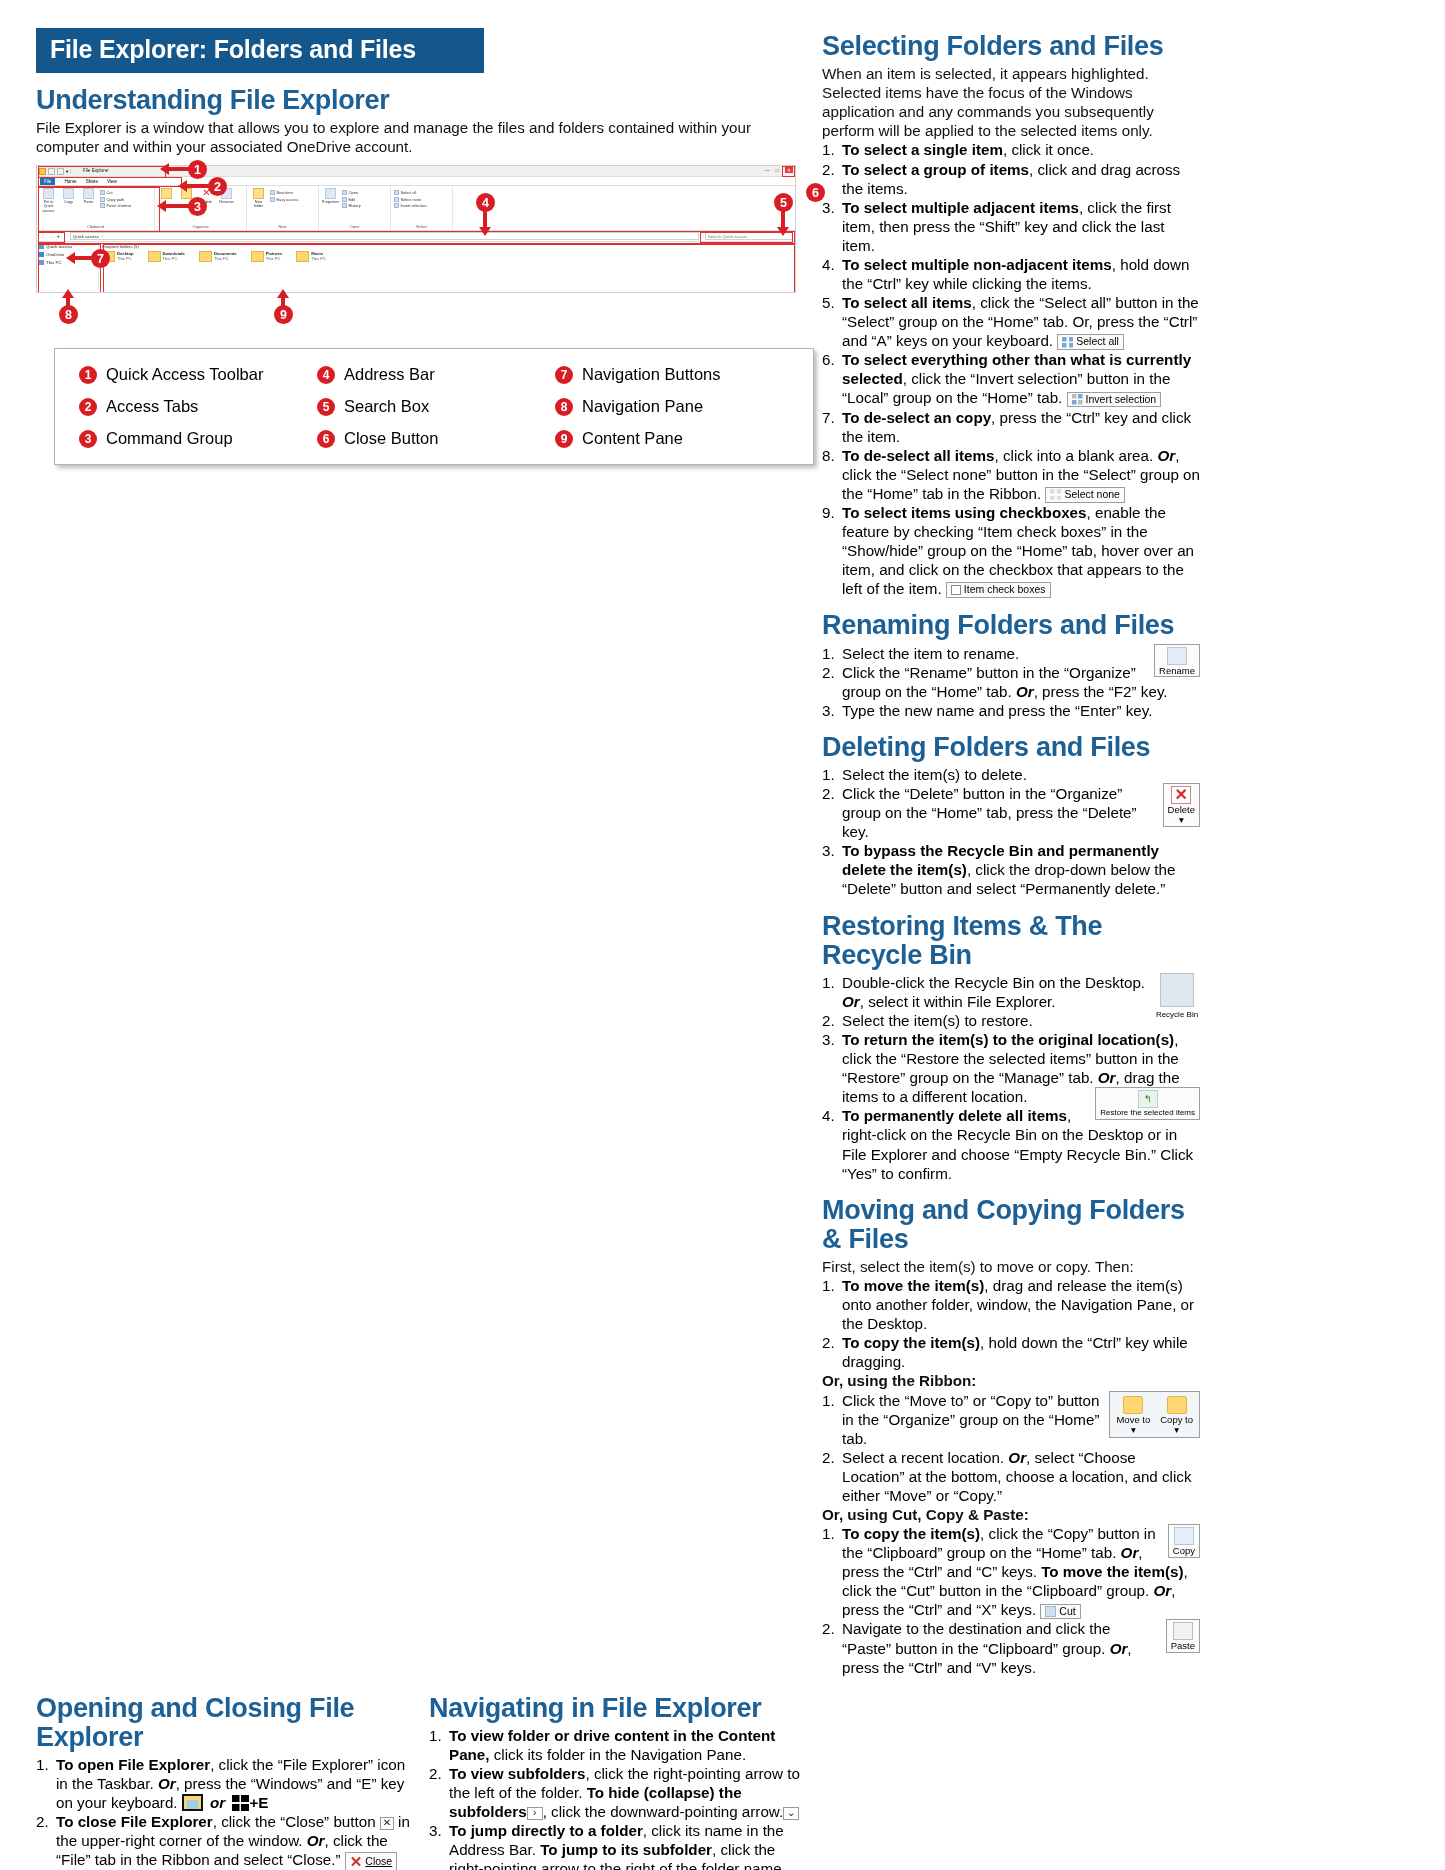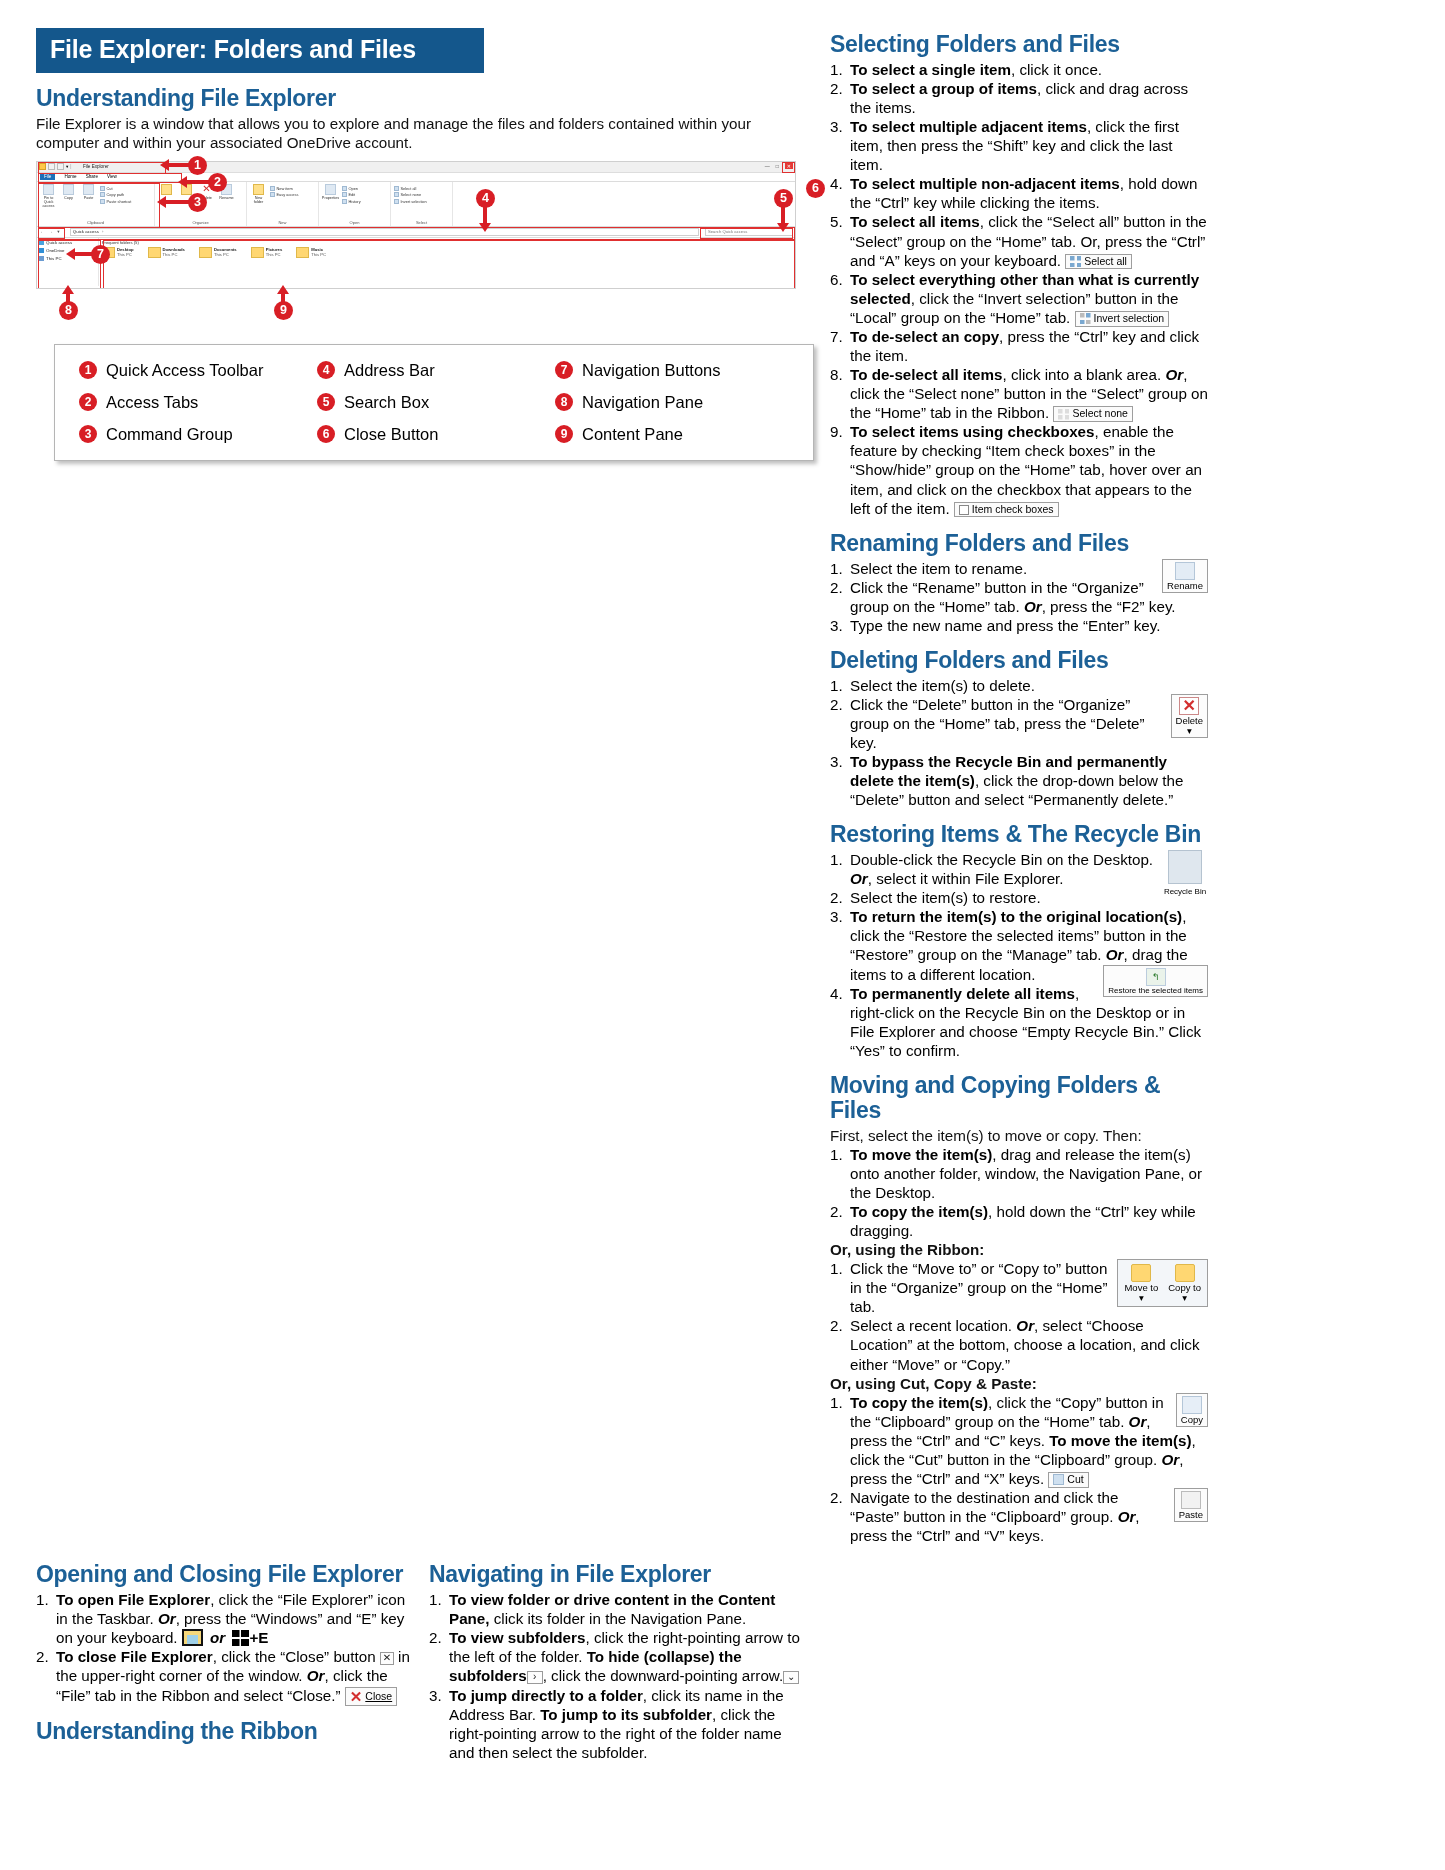--- a/index.html
+++ b/index.html
@@ -17,21 +17,21 @@
     color: #fff;
     font-size: 25px;
     font-weight: bold;
     padding: 7px 14px 9px 14px;
     width: 448px;
     letter-spacing: -0.2px;
   }
 
   h2.sec {
     color: #1c6096;
-    font-size: 23px;
+    font-size: 27px;
     font-weight: bold;
     margin: 13px 0 3px 0;
     line-height: 1.08;
     letter-spacing: -0.3px;
   }
   p.body, li.body {
     font-size: 15.2px;
     line-height: 1.255;
     color: #111;
   }
@@ -53,21 +53,21 @@
     font-size: 15.2px;
   }
 
   
   .cols { display: flex; gap: 18px; margin-top: 10px; }
   .col { width: 378px; }
   .col.c1 { width: 375px; }
   .col.c2 { width: 378px; }
 
   
-  .top { display: flex; gap: 26px; }
+  .top { display: flex; gap: 18px; }
   .top-left { width: 768px; }
   .top-right { width: 378px; }
 
   
   .shot {
     position: relative;
     width: 760px; height: 128px;
     margin-top: 9px;
     border: 1px solid #cfcfcf;
     background: #fff;
@@ -505,20 +505,21 @@
                 <span>Content Pane</span>
               </div>
           </div>
         </div>
       </div>
     </div>
 
     <div class="top-right">
 
       <h2 class="sec" style="margin-top:4px;">Selecting Folders and Files</h2>
+      <p class="body">When an item is selected, it appears highlighted. Selected items have the focus of the Windows application and any commands you subsequently perform will be applied to the selected items only.</p>
       <ol class="num">
         <li><b>To select a single item</b><span>, click it once.</span></li>
         <li><b>To select a group of items</b><span>, click and drag across the items.</span></li>
         <li><b>To select multiple adjacent items</b><span>, click the first item, then press the “Shift” key and click the last item.</span></li>
         <li><b>To select multiple non-adjacent items</b><span>, hold down the “Ctrl” key while clicking the items.</span></li>
         <li><b>To select all items</b><span>, click the “Select all” button in the “Select” group on the “Home” tab. Or, press the “Ctrl” and “A” keys on your keyboard.</span>
           <span class="chip">
               <span class="grid4"></span>
               <span>Select all</span>
             </span></li>

